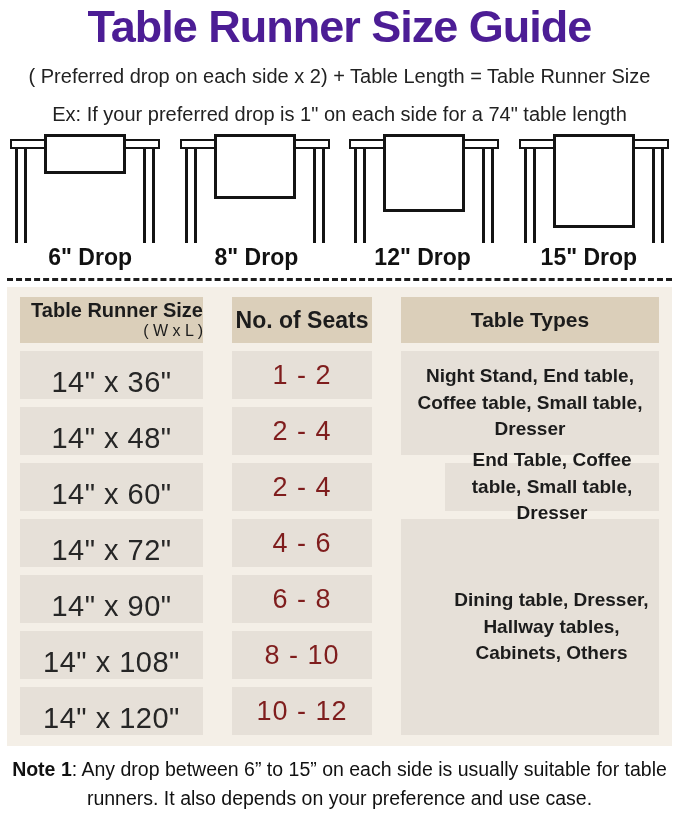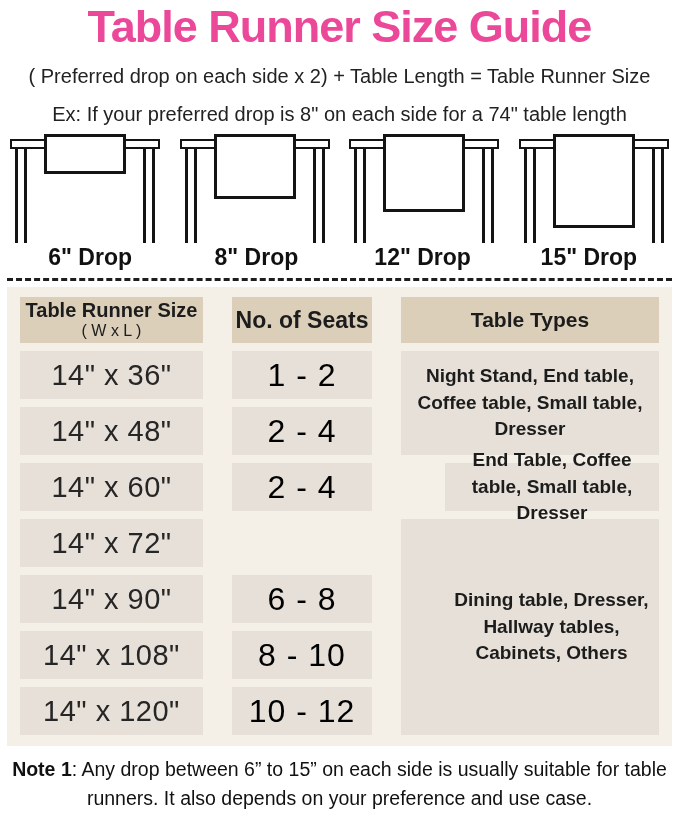--- a/index.html
+++ b/index.html
@@ -18,21 +18,21 @@
   }
   .page{width:679px;height:826px;position:relative;}
 
   
   .title{
     text-align:center;
     font-size:45px;
     font-weight:800;
     letter-spacing:-1px;
     padding-top:1px;
-    color:#ec4899;
+    color:#4c1d95;
   }
   .sub{
     text-align:center;
     font-size:20px;
     color:#222;
     line-height:30px;
     margin-top:8px;
   }
 
   
@@ -69,31 +69,31 @@
     grid-template-rows:46px repeat(7,48px);
     column-gap:29px;
     row-gap:8px;
   }
   .cell{
     background:var(--data-cell);
     display:flex;align-items:center;justify-content:center;
     text-align:center;
   }
   .cell.head{background:var(--header-cell);}
-  .c1{grid-column:1;} .c2{grid-column:2;} .c3{grid-column:3;}
+  .c1{grid-column:1;align-items:flex-end;} .c2{grid-column:2;} .c3{grid-column:3;}
   .r1{grid-row:1;} .r2{grid-row:2;} .r3{grid-row:3;} .r4{grid-row:4;}
   .r5{grid-row:5;} .r6{grid-row:6;} .r7{grid-row:7;} .r8{grid-row:8;}
   .tg-a{grid-row:2/4;} .tg-b{grid-row:4/5;margin-left:44px;} .tg-c{grid-row:5/9;justify-content:flex-end;}
   .head-col1{flex-direction:column;line-height:1.15;}
   .head-col1 .t1{font-size:20px;font-weight:700;}
   .head-col1 .t2{font-size:16px;font-weight:400;}
   .head-col2{font-size:23px;font-weight:700;}
   .head-col3{font-size:21px;font-weight:700;}
   .size-val{font-size:29px;font-weight:400;color:#262626;letter-spacing:0.5px;}
-  .seats-val{font-size:32px;font-weight:400;color:#000000;letter-spacing:1px;}
+  .seats-val{font-size:27px;font-weight:400;color:#7f1d1d;letter-spacing:1px;}
   .types-val{font-size:19px;font-weight:700;line-height:1.42;padding:4px 10px;}
   .types-val .inner{display:block;}
   .tg-c .inner{max-width:195px;}
 
   
   .notes{
     margin-top:9px;
     text-align:center;
     font-size:19.5px;
     line-height:29px;
@@ -103,21 +103,21 @@
   .notes b{font-weight:700;}
 </style>
 </head>
 <body>
 
 <div class="page">
 
   <div class="title">Table Runner Size Guide</div>
 
   <div class="sub">( Preferred drop on each side x 2) + Table Length = Table Runner Size</div>
-  <div class="sub">Ex: If your preferred drop is 8" on each side for a 74" table length</div>
+  <div class="sub">Ex: If your preferred drop is 1" on each side for a 74" table length</div>
 
   <div class="figs">
     <div class="fig-cell">
       <div class="fig">
         <div class="runner" style="height: 40px;"></div>
         <div class="tabletop"></div>
         <div class="leg left"></div>
         <div class="leg right"></div>
       </div>
     </div>
@@ -167,20 +167,21 @@
       <div class="cell size-val c1 r2">14" x 36"</div>
       <div class="cell seats-val c2 r2">1 - 2</div>
 
       <div class="cell size-val c1 r3">14" x 48"</div>
       <div class="cell seats-val c2 r3">2 - 4</div>
 
       <div class="cell size-val c1 r4">14" x 60"</div>
       <div class="cell seats-val c2 r4">2 - 4</div>
 
       <div class="cell size-val c1 r5">14" x 72"</div>
+      <div class="cell seats-val c2 r5">4 - 6</div>
 
       <div class="cell size-val c1 r6">14" x 90"</div>
       <div class="cell seats-val c2 r6">6 - 8</div>
 
       <div class="cell size-val c1 r7">14" x 108"</div>
       <div class="cell seats-val c2 r7">8 - 10</div>
 
       <div class="cell size-val c1 r8">14" x 120"</div>
       <div class="cell seats-val c2 r8">10 - 12</div>
 

